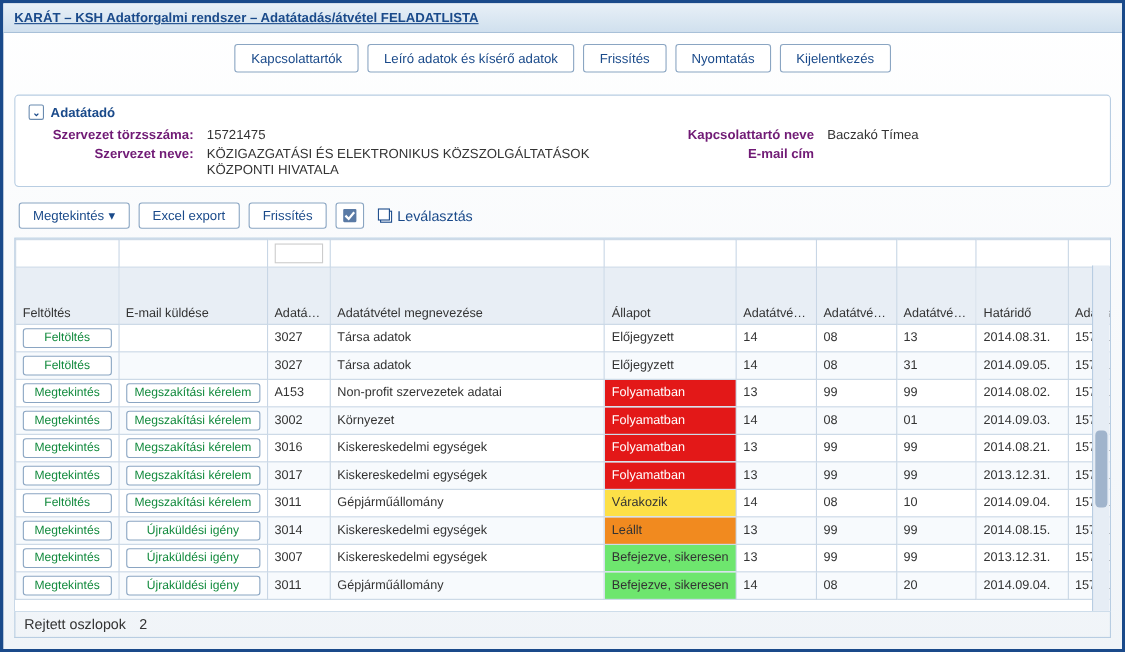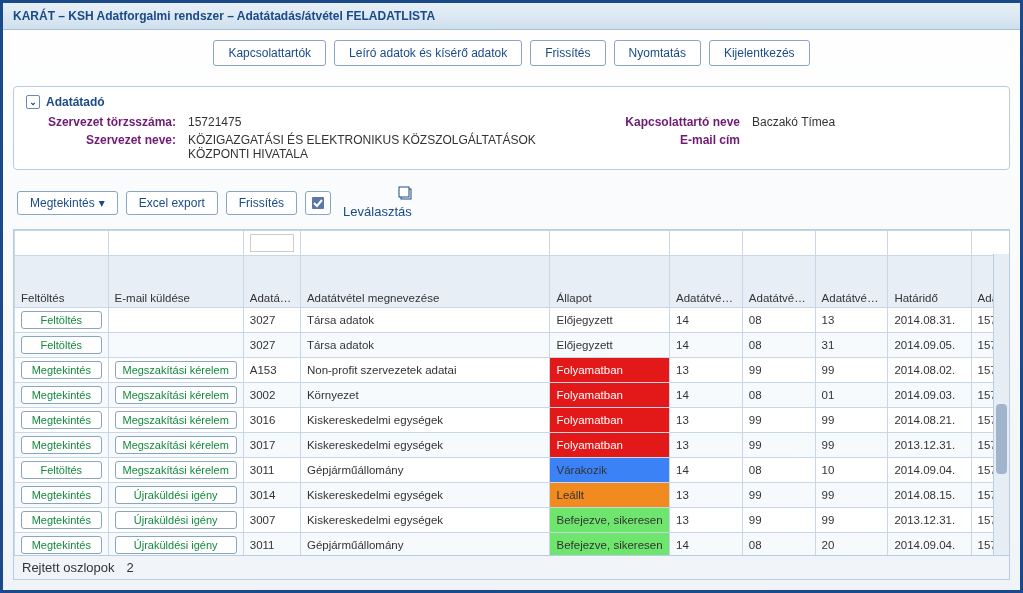--- a/index.html
+++ b/index.html
@@ -18,20 +18,21 @@
       display: flex;
       flex-direction: column;
       overflow: hidden;
     }
     .app-title {
       background: linear-gradient(#e8f0f7, #d0e0ee);
       padding: 6px 10px;
       font-weight: bold;
       color: #1a4a8a;
       border-bottom: 1px solid #a8c0d8;
+      text-decoration: underline;
     }
     .toolbar-row {
       padding: 10px;
       display: flex;
       justify-content: center;
       gap: 8px;
     }
     .toolbar-row button {
       padding: 5px 14px;
       background: #fff;
@@ -140,25 +141,24 @@
       background: #fff;
       display: flex;
       align-items: center;
       justify-content: center;
       cursor: pointer;
     }
     .icon-detach {
       font-size: 13px;
       color: #1a4a8a;
       display: flex;
-      align-items: flex-end;
+      align-items: flex-start;
       gap: 4px;
       cursor: pointer;
       padding: 2px 4px;
-      flex-direction: column;
     }
     .grid-wrapper {
       margin: 4px 10px 0 10px;
       border: 1px solid #b8cde2;
       flex: 1;
       overflow: auto;
       background: #fff;
       position: relative;
     }
     table.data-grid {
@@ -203,21 +203,21 @@
       font-size: 11px;
       border: 1px solid #8aa5c2;
       border-radius: 3px;
       background: #fff;
       cursor: pointer;
       color: #128a3d;
       text-align: center;
     }
     .status-cell { }
     .status-folyamatban { background: #e31818; color: #fff; }
-    .status-varakozik { background: #3b82f6; color: #333; }
+    .status-varakozik { background: #fde047; color: #333; }
     .status-leallt { background: #f18a1f; color: #333; }
     .status-befejezve { background: #6ee66e; color: #333; }
     .status-elojegyzett { }
     .footer {
       margin: 0 10px 10px 10px;
       border: 1px solid #b8cde2;
       border-top: none;
       padding: 4px 8px;
       font-size: 13px;
       color: #333;

